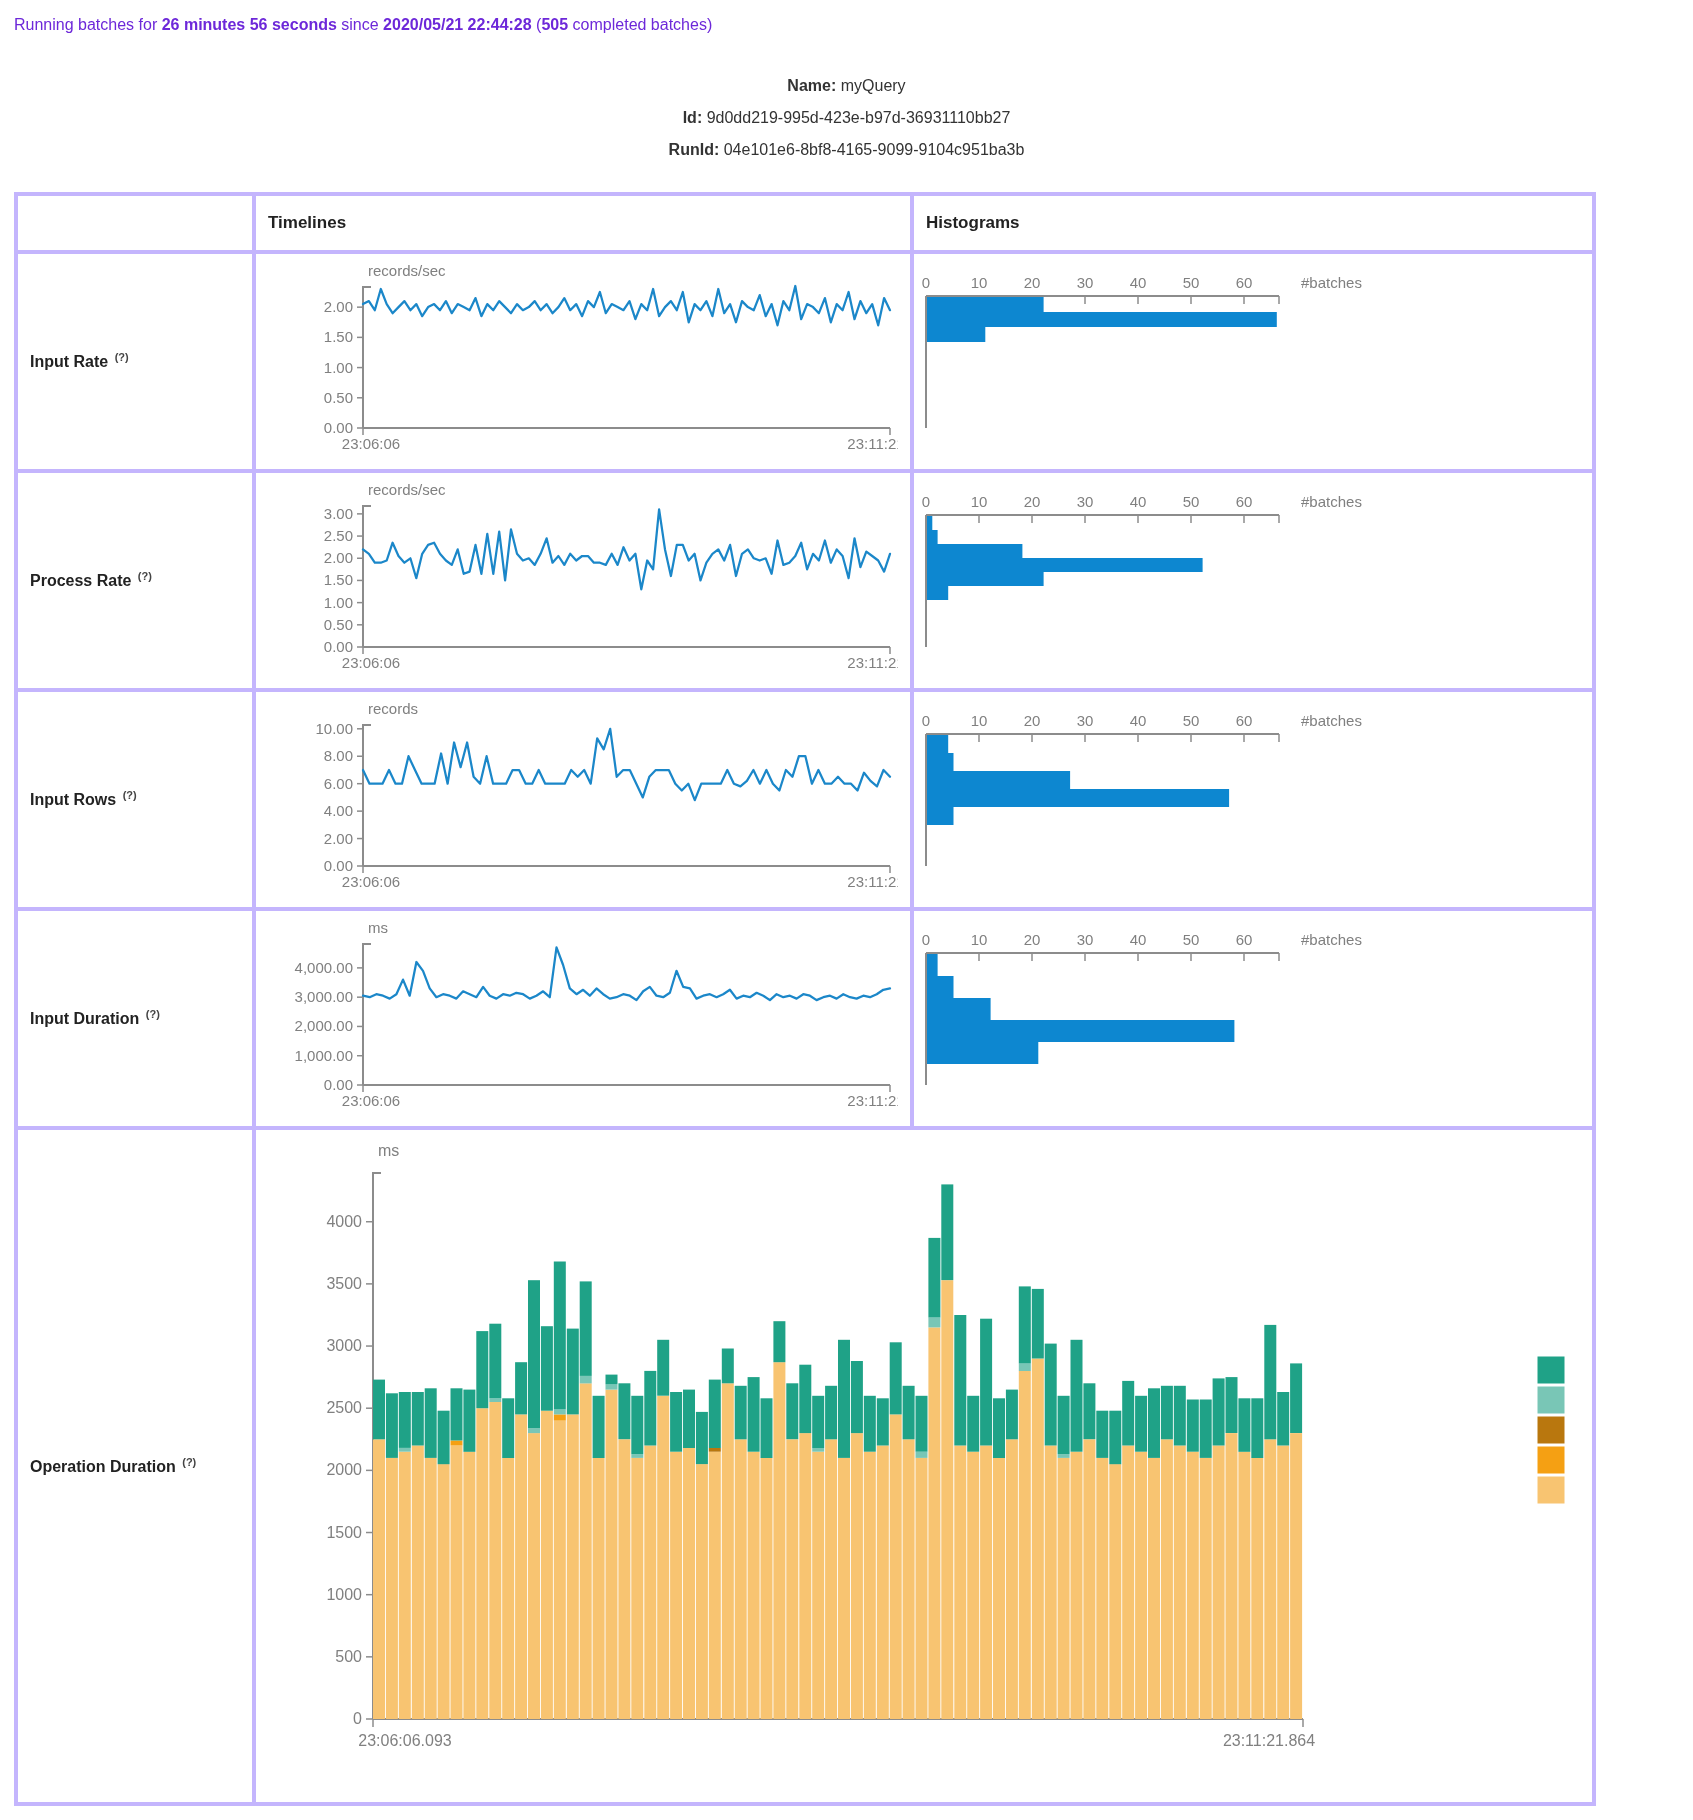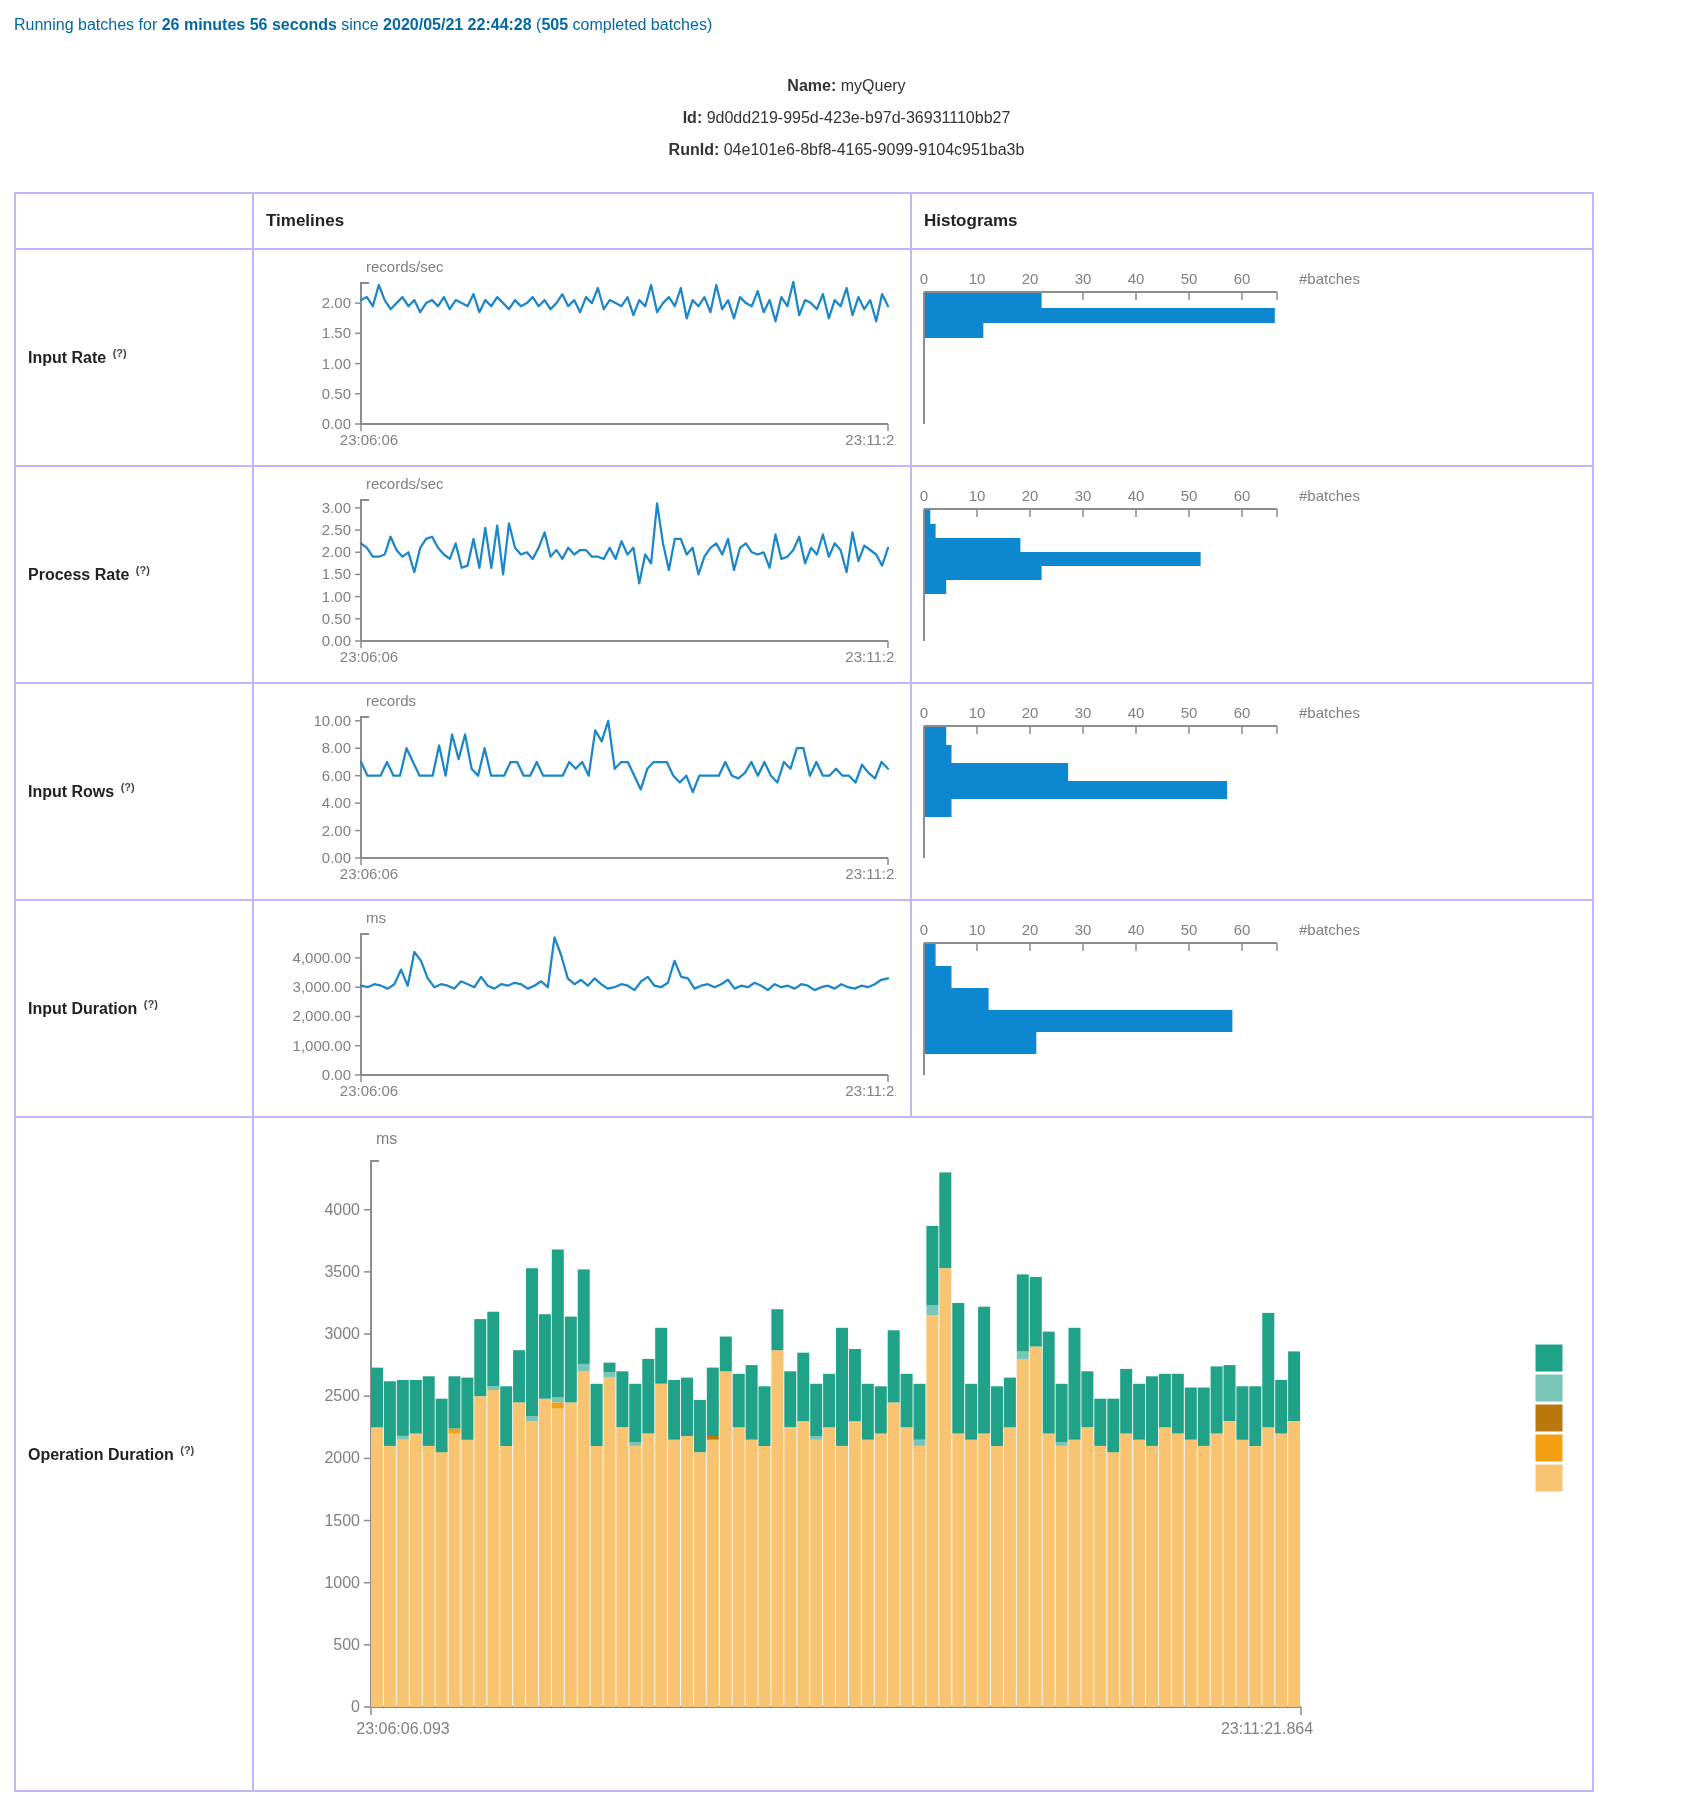--- a/index.html
+++ b/index.html
@@ -1,23 +1,23 @@
 <!DOCTYPE html>
 <html><head>
 <meta charset="utf-8">
 <style>
   html,body { margin:0; padding:0; background:#fff; }
   body { font-family:"Liberation Sans", sans-serif; color:#333; width:1693px; }
   .page { padding:16px 14px 10px 14px; }
   h1 { margin:6px 0 22px 0; font-size:30px; font-weight:bold; color:#242424; letter-spacing:0; }
-  .runline { font-size:16px; color:#0369a1; margin:0 0 40px 0; }
+  .runline { font-size:16px; color:#6d28d9; margin:0 0 40px 0; }
   .meta p { margin:0 0 8px 0; font-size:16px; line-height:1.5;text-align:center; }
   .b { font-weight:bold; }
   table.stats { border-collapse:collapse; margin-top:30px; table-layout:fixed; width:1578px; }
-  .stats th, .stats td { border:2px solid #c4b5fd; }
+  .stats th, .stats td { border:4px solid #c4b5fd; }
   .stats th { text-align:left; padding:17px 10px 17px 12px; font-size:17px; color:#222; font-weight:bold; }
   .label-cell { padding:10px 10px 10px 12px; font-weight:bold; font-size:16px; color:#222; vertical-align:middle; }
   .help { color:#444; font-size:11px; margin-left:2px; cursor:pointer; font-weight:bold; }
   .chart-cell { padding:6px 2px 4px 2px; vertical-align:top; }
   .chart svg { display:block; }
 </style>
 </head>
 <body>
 
 <div class="page">

